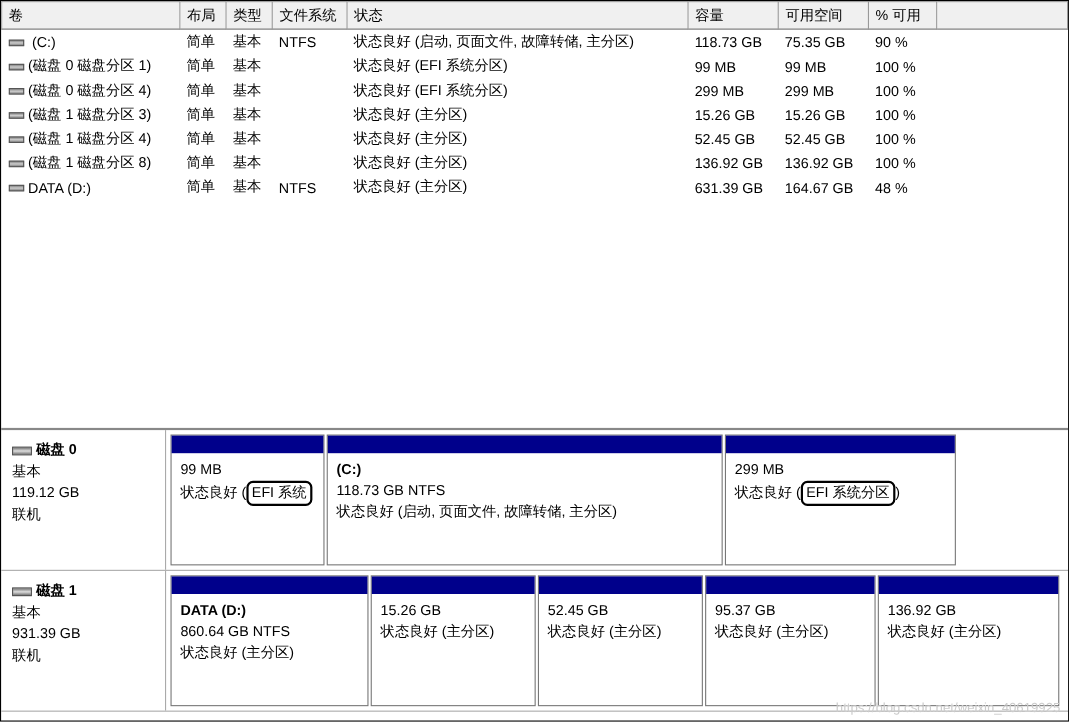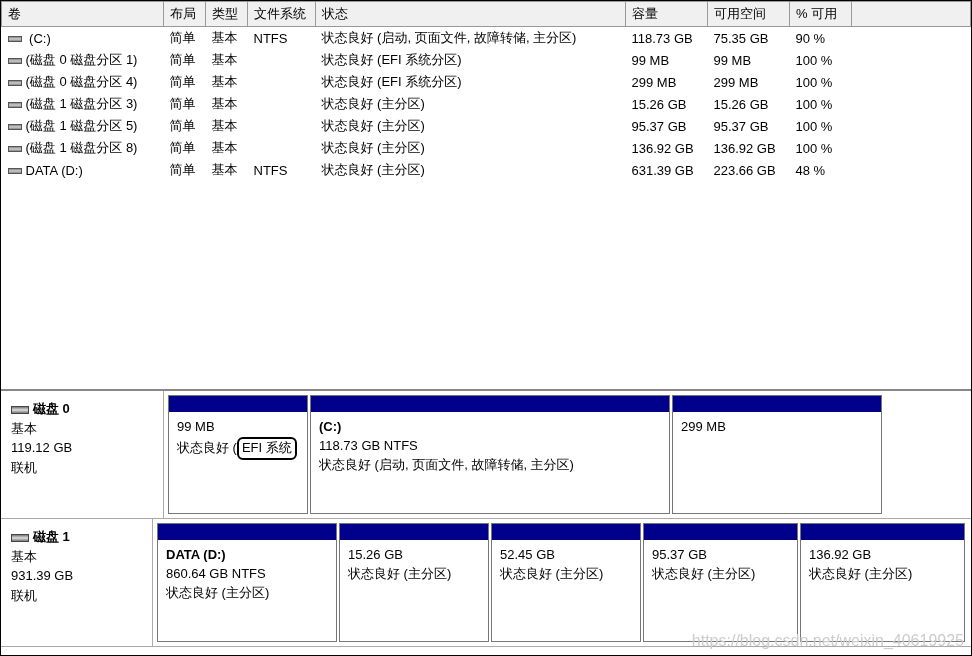--- a/index.html
+++ b/index.html
@@ -50,21 +50,21 @@
   }
   .lower {
     padding: 0;
   }
   .disk-row {
     display: flex;
     border-bottom: 1px solid #aaa;
     min-height: 128px;
   }
   .disk-label {
-    width: 163px;
+    width: 150px;
     padding: 8px 10px;
     border-right: 1px solid #aaa;
     line-height: 1.5;
   }
   .disk-label .dname { font-weight: bold; }
   .disk-icon {
     display: inline-block;
     width: 18px; height: 8px;
     background: linear-gradient(#777,#ddd,#777);
     border: 1px solid #444;
@@ -99,21 +99,21 @@
     border: 2px solid #000000;
     border-radius: 6px;
     padding: 0 3px;
     display: inline-block;
   }
   .watermark {
     position: fixed;
     right: 8px;
     bottom: 6px;
     color: #ccc;
-    font-size: 16px;
+    font-size: 12px;
     pointer-events: none;
   }
 </style>
 </head>
 <body>
 
 <div class="upper">
   <table>
     <colgroup>
       <col style="width:162px">
@@ -178,27 +178,27 @@
           <td>简单</td>
           <td>基本</td>
           <td></td>
           <td>状态良好 (主分区)</td>
           <td>15.26 GB</td>
           <td>15.26 GB</td>
           <td>100 %</td>
           <td></td>
         </tr>
         <tr>
-          <td><span class="vol-icon"></span><span>(磁盘 1 磁盘分区 5)</span></td>
+          <td><span class="vol-icon"></span><span>(磁盘 1 磁盘分区 4)</span></td>
           <td>简单</td>
           <td>基本</td>
           <td></td>
           <td>状态良好 (主分区)</td>
-          <td>95.37 GB</td>
-          <td>95.37 GB</td>
+          <td>52.45 GB</td>
+          <td>52.45 GB</td>
           <td>100 %</td>
           <td></td>
         </tr>
         <tr>
           <td><span class="vol-icon"></span><span>(磁盘 1 磁盘分区 8)</span></td>
           <td>简单</td>
           <td>基本</td>
           <td></td>
           <td>状态良好 (主分区)</td>
           <td>136.92 GB</td>
@@ -206,21 +206,21 @@
           <td>100 %</td>
           <td></td>
         </tr>
         <tr>
           <td><span class="vol-icon"></span><span>DATA (D:)</span></td>
           <td>简单</td>
           <td>基本</td>
           <td>NTFS</td>
           <td>状态良好 (主分区)</td>
           <td>631.39 GB</td>
-          <td>223.66 GB</td>
+          <td>164.67 GB</td>
           <td>48 %</td>
           <td></td>
         </tr>
       </tbody>
   </table>
 </div>
 
 <div class="lower" id="disk-map">
     <div class="disk-row">
       <div class="disk-label">
@@ -244,20 +244,21 @@
             <div class="bold"> (C:)</div>
             <div>118.73 GB NTFS</div>
             <div><span>状态良好 (启动, 页面文件, 故障转储, 主分区)</span></div>
           </div>
         </div>
         <div class="part" style="width: 210px;">
           <div class="part-head"></div>
           <div class="part-body">
             <div class=""></div>
             <div>299 MB</div>
+            <div><span>状态良好 (</span><span class="highlight">EFI 系统分区</span><span>)</span></div>
           </div>
         </div>
       </div>
     </div>
     <div class="disk-row">
       <div class="disk-label">
         <div><span class="disk-icon"></span><span class="dname">磁盘 1</span></div>
         <div>基本</div>
         <div>931.39 GB</div>
         <div>联机</div>

